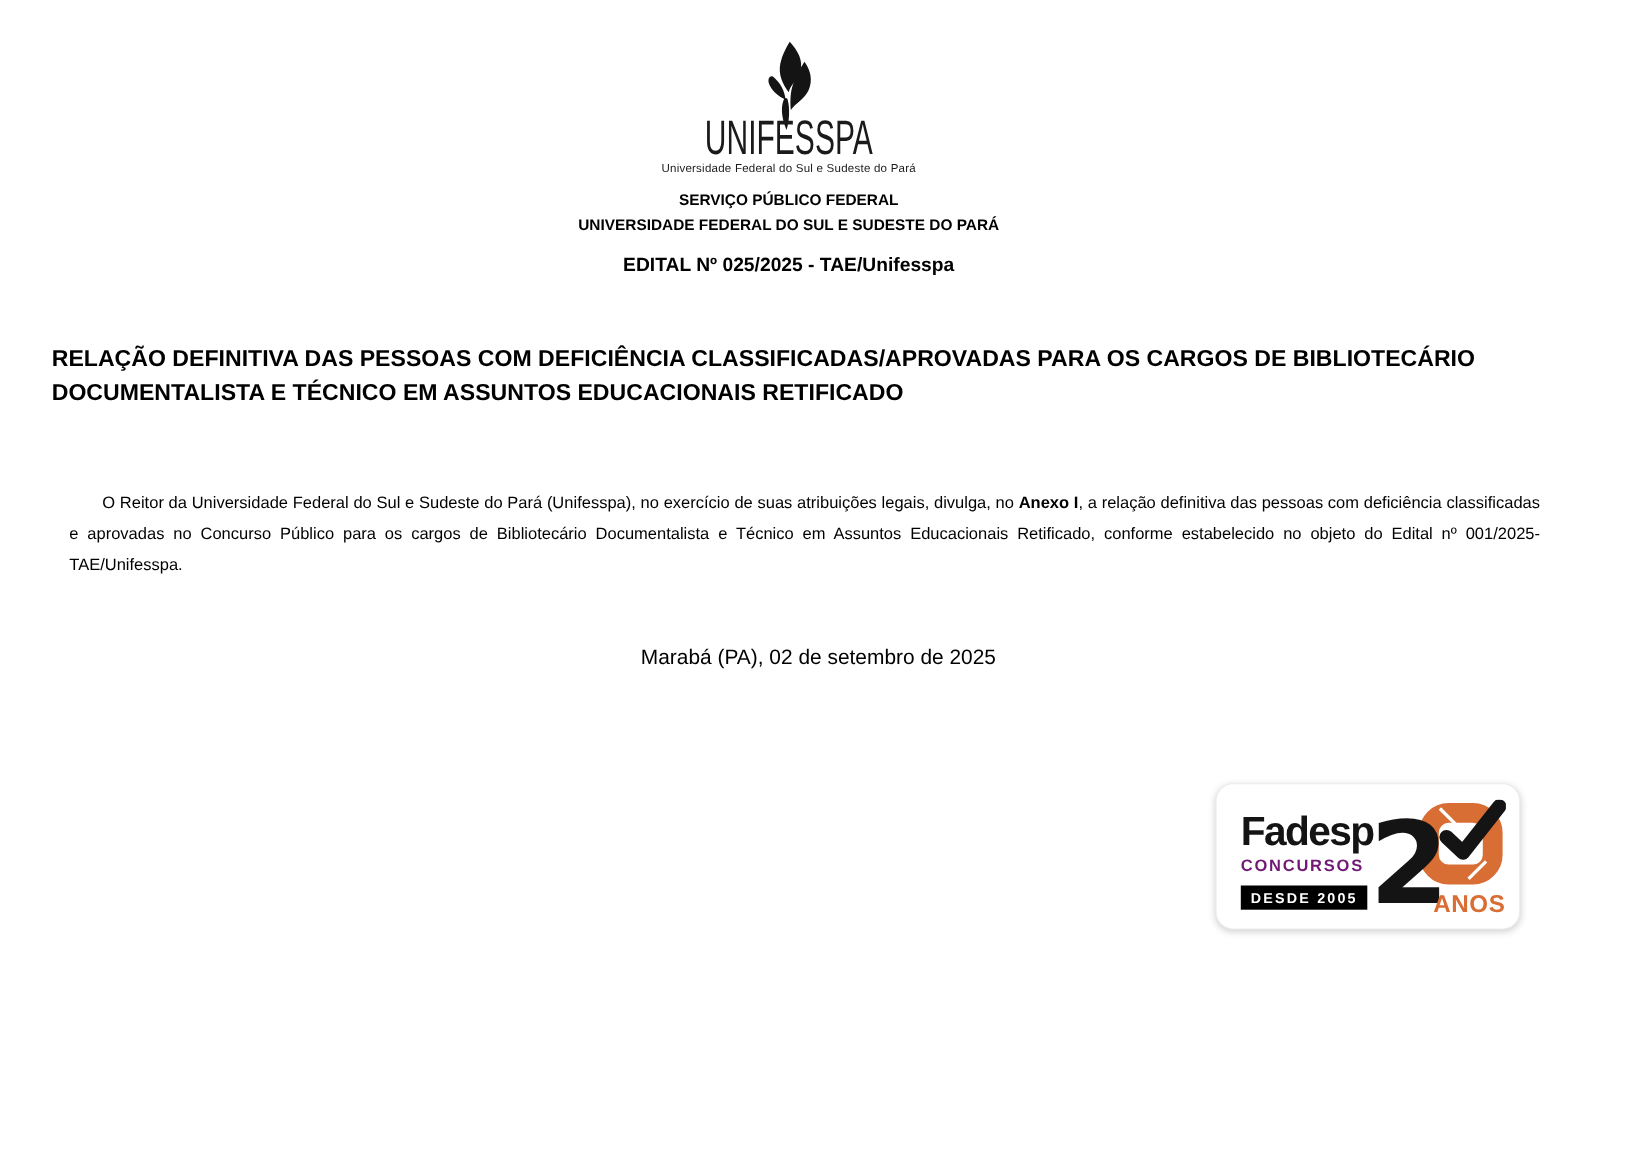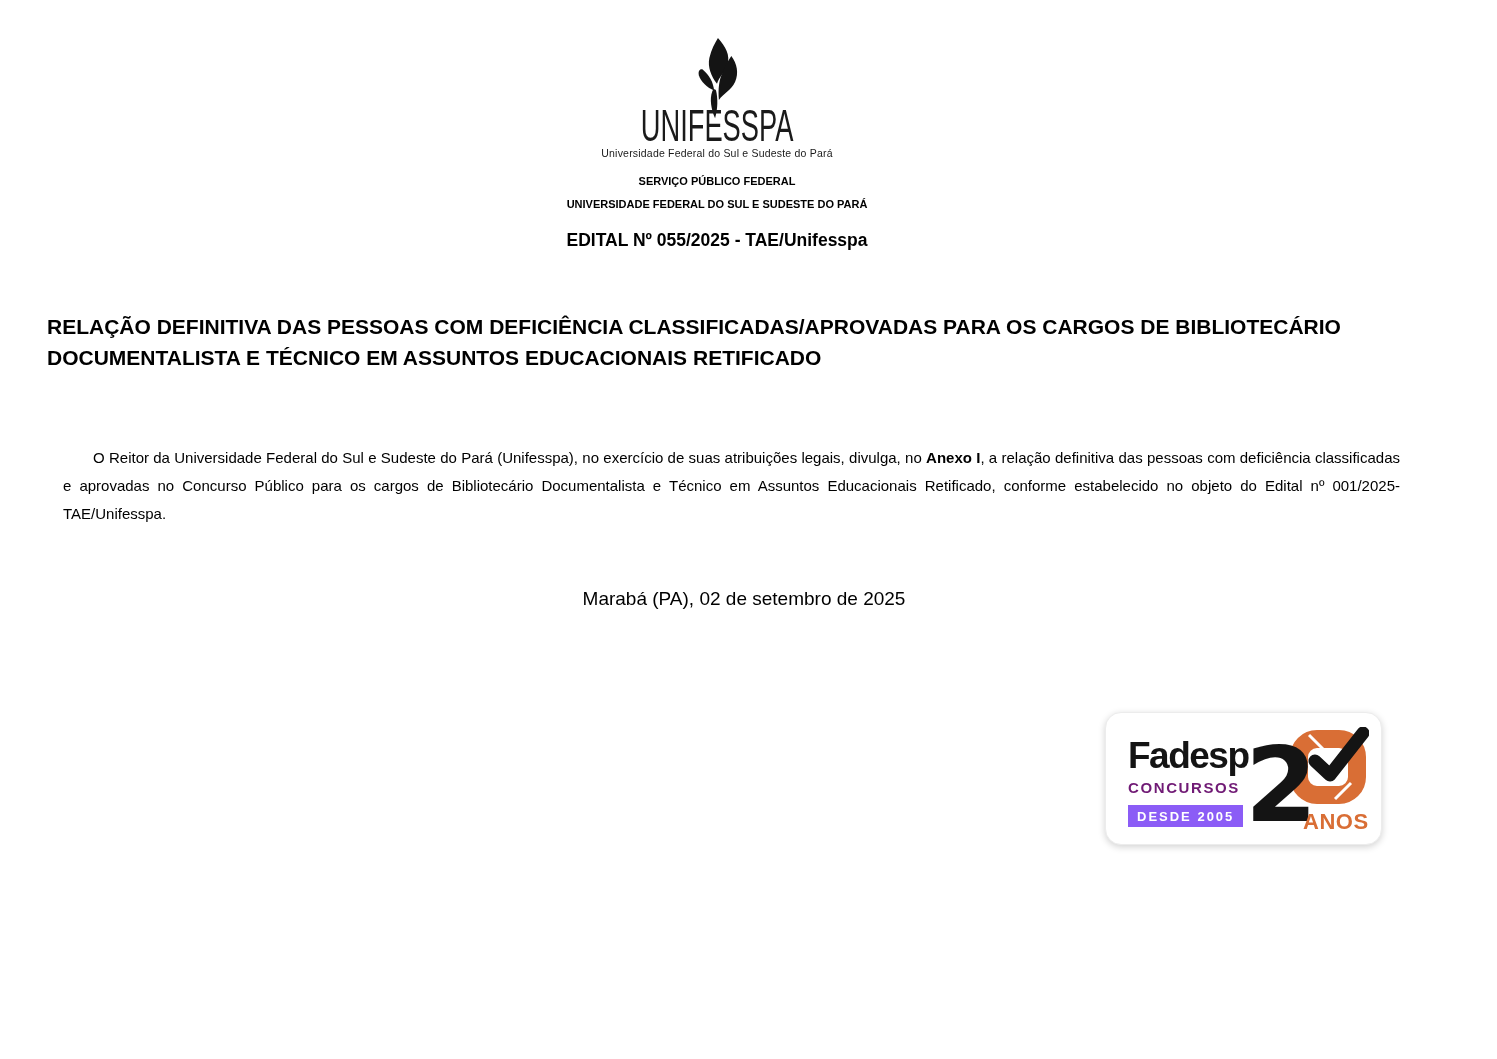--- a/index.html
+++ b/index.html
@@ -19,21 +19,21 @@
   .wordmark{
     top:104px;
     font-size:44px;font-weight:400;letter-spacing:0px;color:#1a1a1a;
     line-height:1;
   }
   .wordmark-inner{display:inline-block;transform:scaleX(0.62);transform-origin:center;}
   .tagline{
     top:147px;font-size:10.5px;color:#1a1a1a;letter-spacing:0.2px;
   }
   
-  .hdr{top:170px;font-weight:700;font-size:11px;line-height:23px;}
+  .hdr{top:170px;font-weight:700;font-size:14px;line-height:23px;}
   .edital{top:230px;font-weight:700;font-size:17.5px;}
   
   .doc-title{
     top:311px;left:47px;width:1343px;position:absolute;
     font-weight:700;font-size:21px;line-height:31px;
   }
   
   .doc-body{
     position:absolute;top:429px;left:63px;width:1337px;
     font-size:15px;line-height:28px;text-align:justify;text-indent:30px;
@@ -49,21 +49,21 @@
     box-sizing:border-box;
   }
   .fadesp-left{position:absolute;left:22px;top:24px;}
   .fadesp-brand{
     font-size:37px;font-weight:700;letter-spacing:-1.5px;color:#141414;line-height:1;
   }
   .fadesp-sub{
     margin-top:5px;color:#701a75;font-weight:700;font-size:15px;letter-spacing:1.6px;
   }
   .fadesp-since{
-    margin-top:9px;display:inline-block;background:#8b5cf6;color:#fff;
+    margin-top:9px;display:inline-block;background:#000000;color:#fff;
     font-weight:700;font-size:13px;letter-spacing:2px;padding:4px 9px 3px;
   }
   .fadesp-badge-svg{position:absolute;right:12px;top:14px;}
 </style>
 </head>
 <body>
 
 <div class="page">
 
   <div class="center-col flame-wrap">
@@ -77,21 +77,21 @@
 
   <div class="center-col wordmark">
     <span class="wordmark-inner">UNIFESSPA</span>
   </div>
   <div class="center-col tagline">Universidade Federal do Sul e Sudeste do Pará</div>
 
   <div class="center-col hdr">
     <div>SERVIÇO PÚBLICO FEDERAL</div>
     <div>UNIVERSIDADE FEDERAL DO SUL E SUDESTE DO PARÁ</div>
   </div>
-  <div class="center-col edital">EDITAL Nº 055/2025 - TAE/Unifesspa</div>
+  <div class="center-col edital">EDITAL Nº 025/2025 - TAE/Unifesspa</div>
 
   <div class="doc-title">RELAÇÃO DEFINITIVA DAS PESSOAS COM DEFICIÊNCIA CLASSIFICADAS/APROVADAS PARA OS CARGOS DE BIBLIOTECÁRIO DOCUMENTALISTA E TÉCNICO EM ASSUNTOS EDUCACIONAIS RETIFICADO</div>
 
   <p class="doc-body"><span>O Reitor da Universidade Federal do Sul e Sudeste do Pará (Unifesspa), no exercício de suas atribuições legais, divulga, no </span><b>Anexo I</b><span>, a relação definitiva das pessoas com deficiência classificadas e aprovadas no Concurso Público para os cargos de Bibliotecário Documentalista e Técnico em Assuntos Educacionais Retificado, conforme estabelecido no objeto do Edital nº 001/2025-TAE/Unifesspa.</span></p>
 
   <div class="center-col dateline">Marabá (PA), 02 de setembro de 2025</div>
 
 
   <div class="fadesp-card">
     <div class="fadesp-left">

